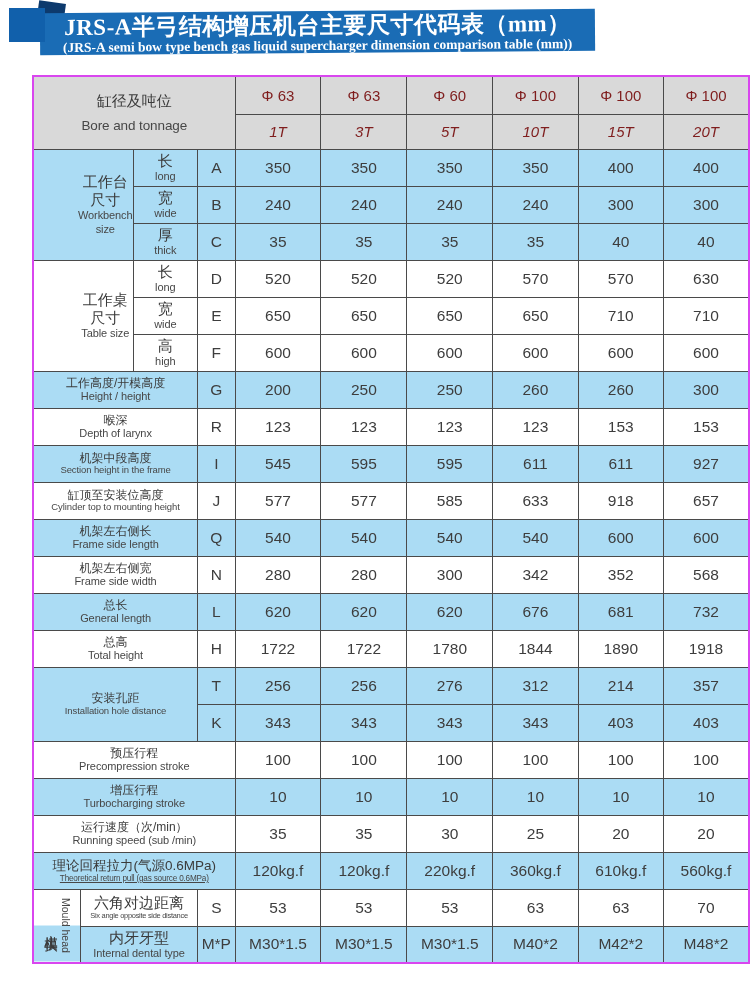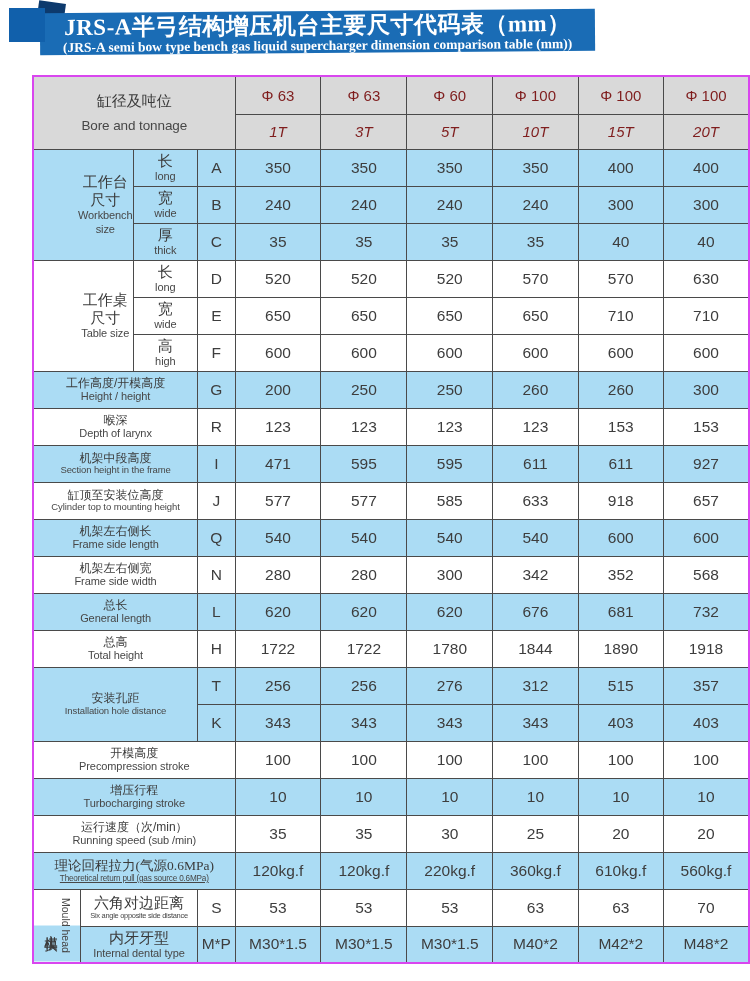--- a/index.html
+++ b/index.html
@@ -31,21 +31,21 @@
   tr.b > td { background:#abdcf4; }
   tr.w > td { background:#ffffff; }
   .hcell { font-size:15px; color:#7f1d1d; }
   .corner .zh { font-size:15px; }
   .corner .en { font-size:13.5px;margin-top:8px; }
   .zh { font-size:15px; color:#3b3b3b; line-height:1.2; white-space:nowrap; }
   .en { font-size:11px; color:#474747; line-height:1.15; letter-spacing:-0.1px; white-space:nowrap; }
   .glabel .zh, .glabel .en { white-space:normal;padding-left:44px; }
   .glabel .en { line-height:1.25; }
   .slabel .zh { font-size:12px; }
-  .zh-sm { font-size:13.5px !important;font-family:Liberation Serif, serif; }
+  .zh-sm { font-size:13.5px !important; }
   .en-sm { font-size:9.5px !important; }
   .en-xs { font-size:8.2px !important; letter-spacing:-0.2px !important;text-decoration:underline; }
   .en-tiny { font-size:7.5px !important; letter-spacing:-0.3px !important; }
   .code { font-size:15.5px; color:#3d3d3d; }
   .val { font-size:15.5px; color:#3d3d3d; }
   td.vlabel { background:linear-gradient(to bottom,#ffffff 0 50%,#abdcf4 50% 100%) !important; }
   .vwrap { display:flex; flex-direction:row; align-items:center; justify-content:center;
            gap:1px; height:100%; }
   .vzh { writing-mode:vertical-rl; text-orientation:upright; font-size:13.5px;
          color:#3b3b3b; letter-spacing:1px; }
@@ -208,21 +208,21 @@
         <td class="val">123</td>
         <td class="val">153</td>
         <td class="val">153</td>
       </tr>
     <tr class="b">
       <td class="slabel" colspan="3">
         <div class="zh">机架中段高度</div>
         <div class="en en-sm">Section height in the frame</div>
       </td>
       <td class="code">I</td>
-    <td class="val">471</td>
+    <td class="val">545</td>
         <td class="val">595</td>
         <td class="val">595</td>
         <td class="val">611</td>
         <td class="val">611</td>
         <td class="val">927</td>
       </tr>
     <tr class="w">
       <td class="slabel" colspan="3">
         <div class="zh">缸顶至安装位高度</div>
         <div class="en en-sm">Cylinder top to mounting height</div>
@@ -291,36 +291,36 @@
     <tr class="b">
       <td class="slabel" colspan="3" rowspan="2">
         <div class="zh">安装孔距</div>
         <div class="en en-sm">Installation hole distance</div>
       </td>
       <td class="code">T</td>
     <td class="val">256</td>
         <td class="val">256</td>
         <td class="val">276</td>
         <td class="val">312</td>
-        <td class="val">515</td>
+        <td class="val">214</td>
         <td class="val">357</td>
       </tr>
     <tr class="b">
       <td class="code">K</td>
     <td class="val">343</td>
         <td class="val">343</td>
         <td class="val">343</td>
         <td class="val">343</td>
         <td class="val">403</td>
         <td class="val">403</td>
       </tr>
 
     <tr class="w">
       <td class="slabel" colspan="4">
-        <div class="zh">开模高度</div>
+        <div class="zh">预压行程</div>
         <div class="en">Precompression stroke</div>
       </td>
     <td class="val">100</td>
         <td class="val">100</td>
         <td class="val">100</td>
         <td class="val">100</td>
         <td class="val">100</td>
         <td class="val">100</td>
       </tr>
     <tr class="b">

